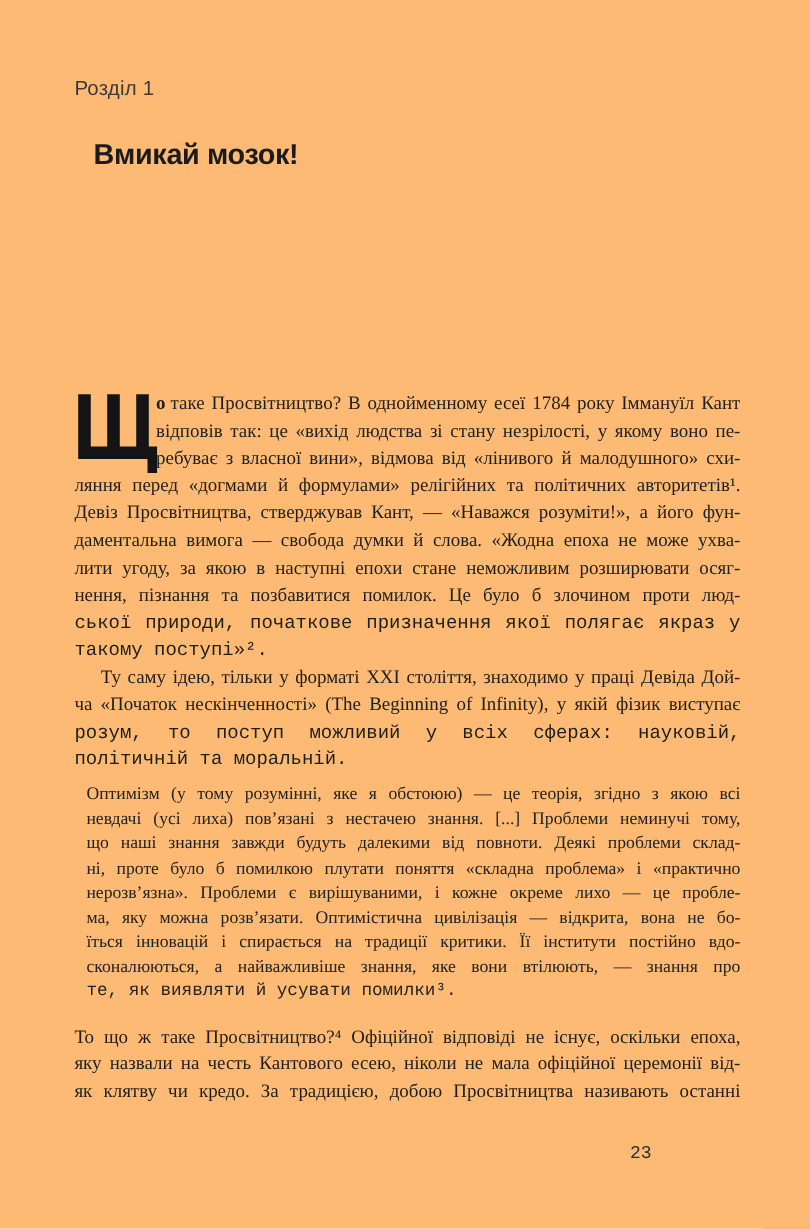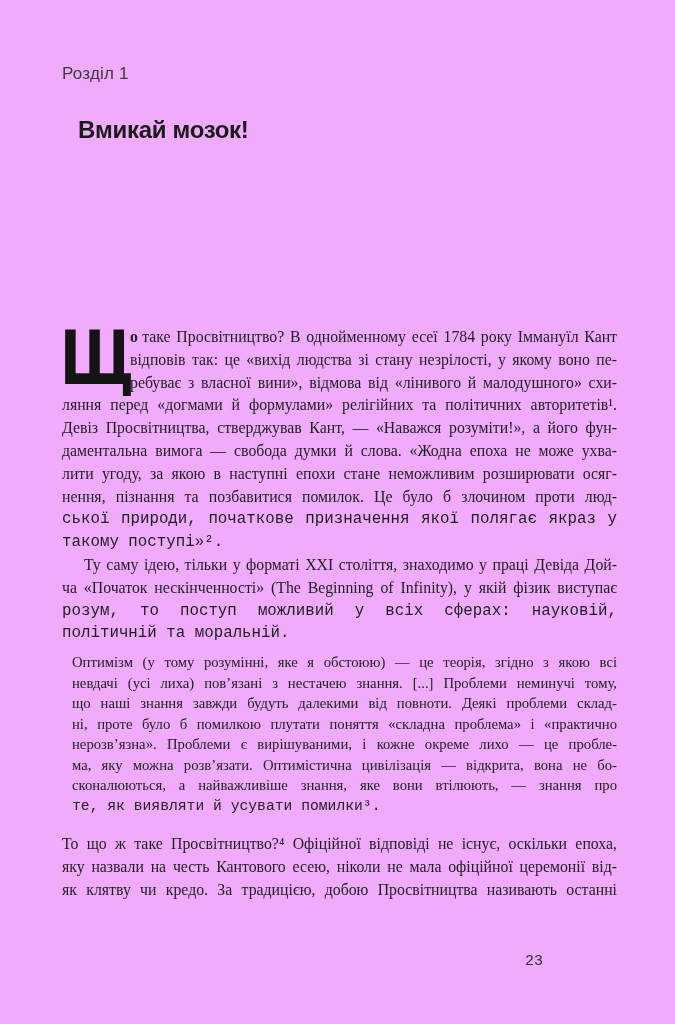--- a/index.html
+++ b/index.html
@@ -1,20 +1,20 @@
 <!DOCTYPE html>
 <html><head>
 <meta charset="utf-8">
 <style>
   html, body { margin: 0; padding: 0; background: #ffffff; }
   .page {
     position: relative;
     width: 675px;
     height: 1024px;
-    background: #f0abfc;
+    background: #fdba74;
     overflow: hidden;
     font-family: "Liberation Serif", serif;
   }
   .chapter {
     position: absolute;
     left: 62px;
     top: 64px;
     font-family: "Liberation Sans", sans-serif;
     font-size: 17px;
     font-weight: 400;
@@ -110,20 +110,21 @@
         <div class="line">розум, то поступ можливий у всіх сферах: науковій, політичній та моральній.</div>
       </div>
 
     <blockquote class="quote p-end">
         <div class="line">Оптимізм (у тому розумінні, яке я обстоюю) — це теорія, згідно з якою всі</div>
         <div class="line">невдачі (усі лиха) пов’язані з нестачею знання. [...] Проблеми неминучі тому,</div>
         <div class="line">що наші знання завжди будуть далекими від повноти. Деякі проблеми склад-</div>
         <div class="line">ні, проте було б помилкою плутати поняття «складна проблема» і «практично</div>
         <div class="line">нерозв’язна». Проблеми є вирішуваними, і кожне окреме лихо — це пробле-</div>
         <div class="line">ма, яку можна розв’язати. Оптимістична цивілізація — відкрита, вона не бо-</div>
+        <div class="line">їться інновацій і спирається на традиції критики. Її інститути постійно вдо-</div>
         <div class="line">сконалюються, а найважливіше знання, яке вони втілюють, — знання про</div>
         <div class="line">те, як виявляти й усувати помилки³.</div>
       </blockquote>
 
     <div class="para">
         <div class="line">То що ж таке Просвітництво?⁴ Офіційної відповіді не існує, оскільки епоха,</div>
         <div class="line">яку назвали на честь Кантового есею, ніколи не мала офіційної церемонії від-</div>
         <div class="line">як клятву чи кредо. За традицією, добою Просвітництва називають останні</div>
       </div>
   </div>

